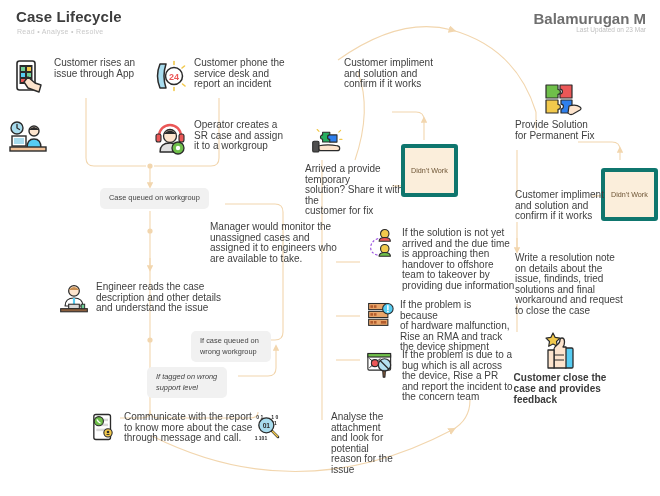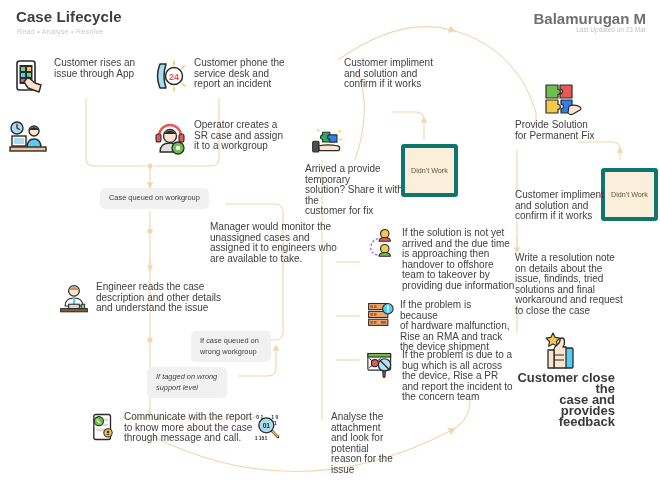--- a/index.html
+++ b/index.html
@@ -94,25 +94,25 @@
     position: absolute;
     background: #fbeedb;
     border: 4px solid #0f766e;
     border-radius: 3px;
     padding: 18px 6px;
     font-size: 7.2px;
     color: #6d5434;
     white-space: nowrap;
   }
   .strong-text {
-    font-size: 13px;
+    font-size: 10px;
     line-height: 11px;
     font-weight: bold;
     color: #3a3a3a;
-    text-align: right;
+    text-align: left;
     white-space: pre-line;
   }
 </style>
 </head>
 <body>
 
 <div id="canvas">
 
   <svg class="lines" viewBox="0 0 660 496" xmlns="http://www.w3.org/2000/svg">
     <defs>

